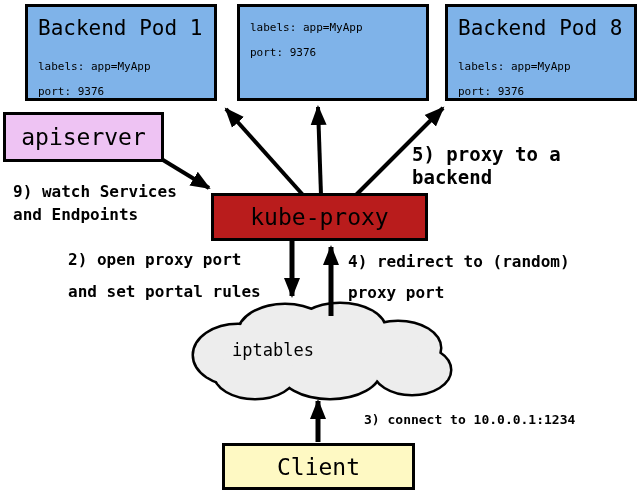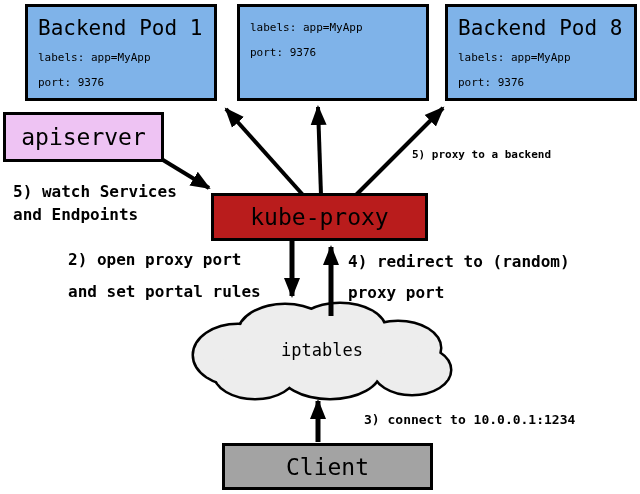--- a/index.html
+++ b/index.html
@@ -28,21 +28,21 @@
   }
   .pod {
     width: 192px;
     height: 97px;
     background: #7FB3E9;
     padding: 8px 4px 0 10px;
   }
   .pod-title {
     font-size: 21px;
     line-height: 27px;
-    margin-bottom: 3px;
+    margin-bottom: 12px;
     white-space: nowrap;
   }
   .pod-line {
     font-size: 11px;
     line-height: 25px;
     white-space: nowrap;
   }
   .centerbox {
     display: flex;
     align-items: center;
@@ -59,44 +59,43 @@
   .kubeproxy {
     left: 211px;
     top: 193px;
     width: 217px;
     height: 48px;
     background: #b91c1c;
   }
   .client {
     left: 222px;
     top: 443px;
-    width: 211px;
+    width: 193px;
     height: 47px;
-    background: #a3a3a3;
+    background: #fef9c3;
   }
   .cloud-label {
     position: absolute;
     left: 232px;
     top: 340px;
     width: 180px;
-    text-align: center;
     font-size: 17px;
   }
   .step {
     position: absolute;
     font-weight: bold;
     font-size: 16px;
     line-height: 23px;
     white-space: pre-line;
   }
   .step1 { left: 13px;  top: 180px; }
   .step2 { left: 68px;  top: 244px; line-height: 32px; }
   .step3 { left: 332px; top: 408px; font-size: 13px; margin-left: 32px; }
   .step4 { left: 348px; top: 246px; line-height: 31px; }
-  .step5 { left: 412px; top: 143px; font-size: 11px; }
+  .step5 { left: 412px; top: 143px; font-size: 19px; }
   svg .arrow {
     stroke: #000000;
     fill: none;
   }
 </style>
 </head>
 <body>
 
 <div class="canvas">
 
@@ -156,21 +155,21 @@
   <div class="node centerbox kubeproxy">
     <span>kube-proxy</span>
   </div>
 
   <div class="cloud-label">iptables</div>
 
   <div class="node centerbox client">
     <span>Client</span>
   </div>
 
-  <div class="step step1">5) watch Services
+  <div class="step step1">9) watch Services
 and Endpoints</div>
   <div class="step step2">2) open proxy port
 and set portal rules</div>
   <div class="step step3">3) connect to 10.0.0.1:1234</div>
   <div class="step step4">4) redirect to (random)
 proxy port</div>
   <div class="step step5">5) proxy to a backend</div>
 
 </div>
 

